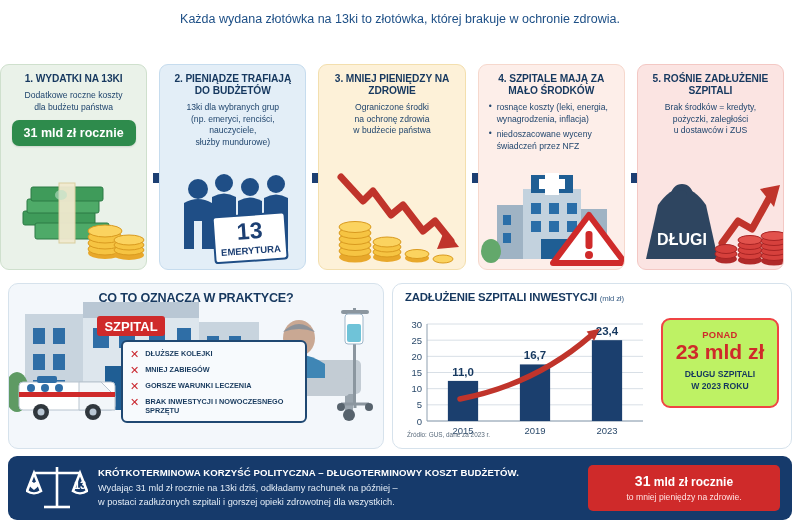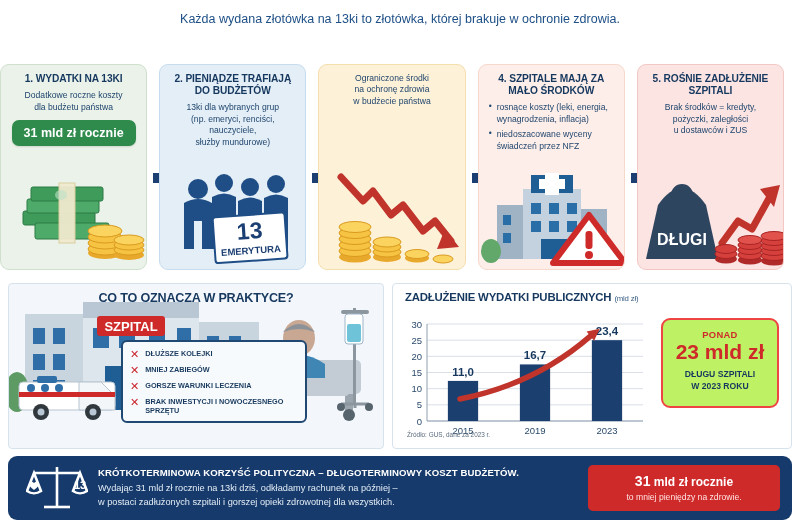--- a/index.html
+++ b/index.html
@@ -58,21 +58,21 @@
   }
 
   .arrow{width:0;height:0;}
   .arrow svg{display:block;}
 
   .art{position:absolute;left:0;right:0;bottom:0;height:110px;}
   .art svg{display:block;margin:0 auto;}
 
   
   .panel{
-    position:absolute;border:1px solid #d6e2ec;border-radius:4px;
+    position:absolute;border:1px solid #d6e2ec;border-radius:10px;
     background:#f3f7fb;box-sizing:border-box;overflow:hidden;
   }
   .panel-practice{left:8px;top:283px;width:376px;height:166px;}
   .panel-chart{left:392px;top:283px;width:400px;height:166px;background:#ffffff;}
 
   .panel-title{
     font-size:12.6px;font-weight:bold;color:#16385f;text-align:center;
     padding-top:7px;letter-spacing:-.2px;
   }
   .chart-title{
@@ -212,20 +212,21 @@
 
     <div class="gap">
       <span class="arrow">
         <svg width="13" height="22" viewBox="0 0 13 22">
             <path d="M0 6 H7 V0 L13 11 L7 22 V16 H0 Z" fill="#1c3f73"></path>
           </svg>
       </span>
     </div>
 
     <div class="step s3">
+      <div class="step-title">3. MNIEJ PIENIĘDZY NA ZDROWIE</div>
       <div class="step-body">
         <div>Ograniczone środki</div>
         <div>na ochronę zdrowia</div>
         <div>w budżecie państwa</div>
       </div>
       <div class="art">
         <svg width="150" height="108" viewBox="0 0 150 108">
           <polyline points="22,18 44,42 54,32 72,56 84,46 104,72 116,62 132,82" fill="none" stroke="#c0342b" stroke-width="7" stroke-linejoin="round" stroke-linecap="round"></polyline>
           <path d="M126 70 L140 88 L118 90 Z" fill="#c0342b"></path>
           <g>
@@ -429,21 +430,21 @@
         <div class="xrow">
           <span class="xmark">✕</span>
           <span class="xtext">BRAK INWESTYCJI I NOWOCZESNEGO SPRZĘTU</span>
         </div>
       </div>
     </div>
   </div>
 
   <div class="panel panel-chart">
     <div class="chart-title">
-      <span>ZADŁUŻENIE WYDATKI PUBLICZNYCH</span>
+      <span>ZADŁUŻENIE SZPITALI INWESTYCJI</span>
       <span class="chart-unit">(mld zł)</span>
     </div>
 
     <div class="chartwrap">
       <svg id="chart-svg" width="250" height="135" viewBox="0 0 250 135">
           <line x1="26" y1="111" x2="242" y2="111" stroke="#d8dfe6" stroke-width="1"></line>
           <text x="21" y="114.5" text-anchor="end" font-family="Liberation Sans, sans-serif" font-size="9.5" fill="#2b4a6b">0</text>
           <line x1="26" y1="94.83333333333334" x2="242" y2="94.83333333333334" stroke="#d8dfe6" stroke-width="1"></line>
           <text x="21" y="98.33333333333334" text-anchor="end" font-family="Liberation Sans, sans-serif" font-size="9.5" fill="#2b4a6b">5</text>
           <line x1="26" y1="78.66666666666667" x2="242" y2="78.66666666666667" stroke="#d8dfe6" stroke-width="1"></line>

